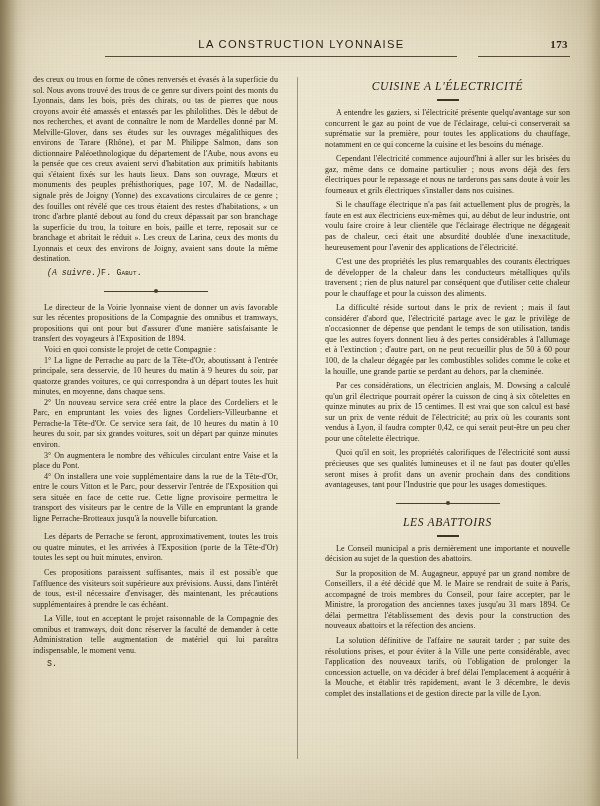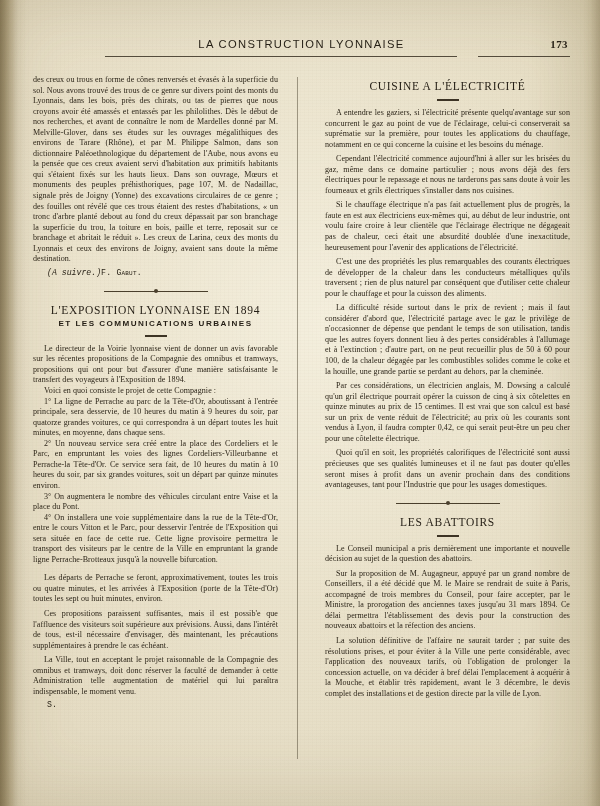--- a/index.html
+++ b/index.html
@@ -201,21 +201,21 @@
   .dash::before {
     content: "";
     position: absolute;
     left: 50%;
     top: 5px;
     transform: translateX(-50%);
     width: 22px;
     height: 0;
     border-top: 2px solid #3d3425;
   }
-  .sec-head-wrap { margin-top: 2px; }
+  .sec-head-wrap { margin-top: 2px; font-style: italic; }
   .after-head { margin-top: 4px; }
 
   .gap-s { height: 4px; }
 </style>
 </head>
 <body>
 
 <div class="scan"></div>
 <div class="binding"></div>
 <div class="edge-right"></div>
@@ -235,25 +235,20 @@
 
       <p class="t cont">des creux ou trous en forme de cônes renversés et évasés à la superficie du sol. Nous avons trouvé des trous de ce genre sur divers point des monts du Lyonnais, dans les bois, près des chirats, ou tas de pierres que nous croyons avoir été amassés et entassés par les philolithes. Dès le début de nos recherches, et avant de connaître le nom de Mardelles donné par M. Melville-Glover, dans ses études sur les ouvrages mégalithiques des environs de Tarare (Rhône), et par M. Philippe Salmon, dans son dictionnaire Paléoethnologique du département de l'Aube, nous avons eu la pensée que ces creux avaient servi d'habitation aux primitifs habitants qui s'étaient fixés sur les hauts lieux. Dans son ouvrage, Mœurs et monuments des peuples préhisthoriques, page 107, M. de Nadaillac, signale près de Joigny (Yonne) des excavations circulaires de ce genre ; des fouilles ont révélé que ces trous étaient des restes d'habitations, « un tronc d'arbre planté debout au fond du creux dépassait par son branchage la superficie du trou, la toiture en bois, paille et terre, reposait sur ce branchage et abritait le réduit ». Les creux de Larina, ceux des monts du Lyonnais et ceux des environs de Joigny, avaient sans doute la même destination.</p>
 
       <div class="sig">
         <span class="asuivre">(A suivre.)</span>
         <span class="author smallcaps">F. Gabut.</span>
       </div>
 
       <div class="orn"></div>
 
-      <div class="sec-head-wrap">
-        <div class="sec-title">L'EXPOSITION LYONNAISE EN 1894</div>
-        <div class="sec-sub">ET LES COMMUNICATIONS URBAINES</div>
-        <div class="dash"></div>
-      </div>
 
       <p class="t after-head">Le directeur de la Voirie lyonnaise vient de donner un avis favorable sur les récentes propositions de la Compagnie des omnibus et tramways, propositions qui ont pour but d'assurer d'une manière satisfaisante le transfert des voyageurs à l'Exposition de 1894.</p>
       <p class="t">Voici en quoi consiste le projet de cette Compagnie :</p>
       <p class="t">1° La ligne de Perrache au parc de la Tête-d'Or, aboutissant à l'entrée principale, sera desservie, de 10 heures du matin à 9 heures du soir, par quatorze grandes voitures, ce qui correspondra à un départ toutes les huit minutes, en moyenne, dans chaque sens.</p>
       <p class="t">2° Un nouveau service sera créé entre la place des Cordeliers et le Parc, en empruntant les voies des lignes Cordeliers-Villeurbanne et Perrache-la Tête-d'Or. Ce service sera fait, de 10 heures du matin à 10 heures du soir, par six grandes voitures, soit un départ par quinze minutes environ.</p>
       <p class="t">3° On augmentera le nombre des véhicules circulant entre Vaise et la place du Pont.</p>
       <p class="t">4° On installera une voie supplémentaire dans la rue de la Tête-d'Or, entre le cours Vitton et le Parc, pour desservir l'entrée de l'Exposition qui sera située en face de cette rue. Cette ligne provisoire permettra le transport des visiteurs par le centre de la Ville en empruntant la grande ligne Perrache-Brotteaux jusqu'à la nouvelle bifurcation.</p>
       <div class="gap-s"></div>
       <div class="gap-s"></div>
       <p class="t">Les départs de Perrache se feront, approximativement, toutes les trois ou quatre minutes, et les arrivées à l'Exposition (porte de la Tête-d'Or) toutes les sept ou huit minutes, environ.</p>

